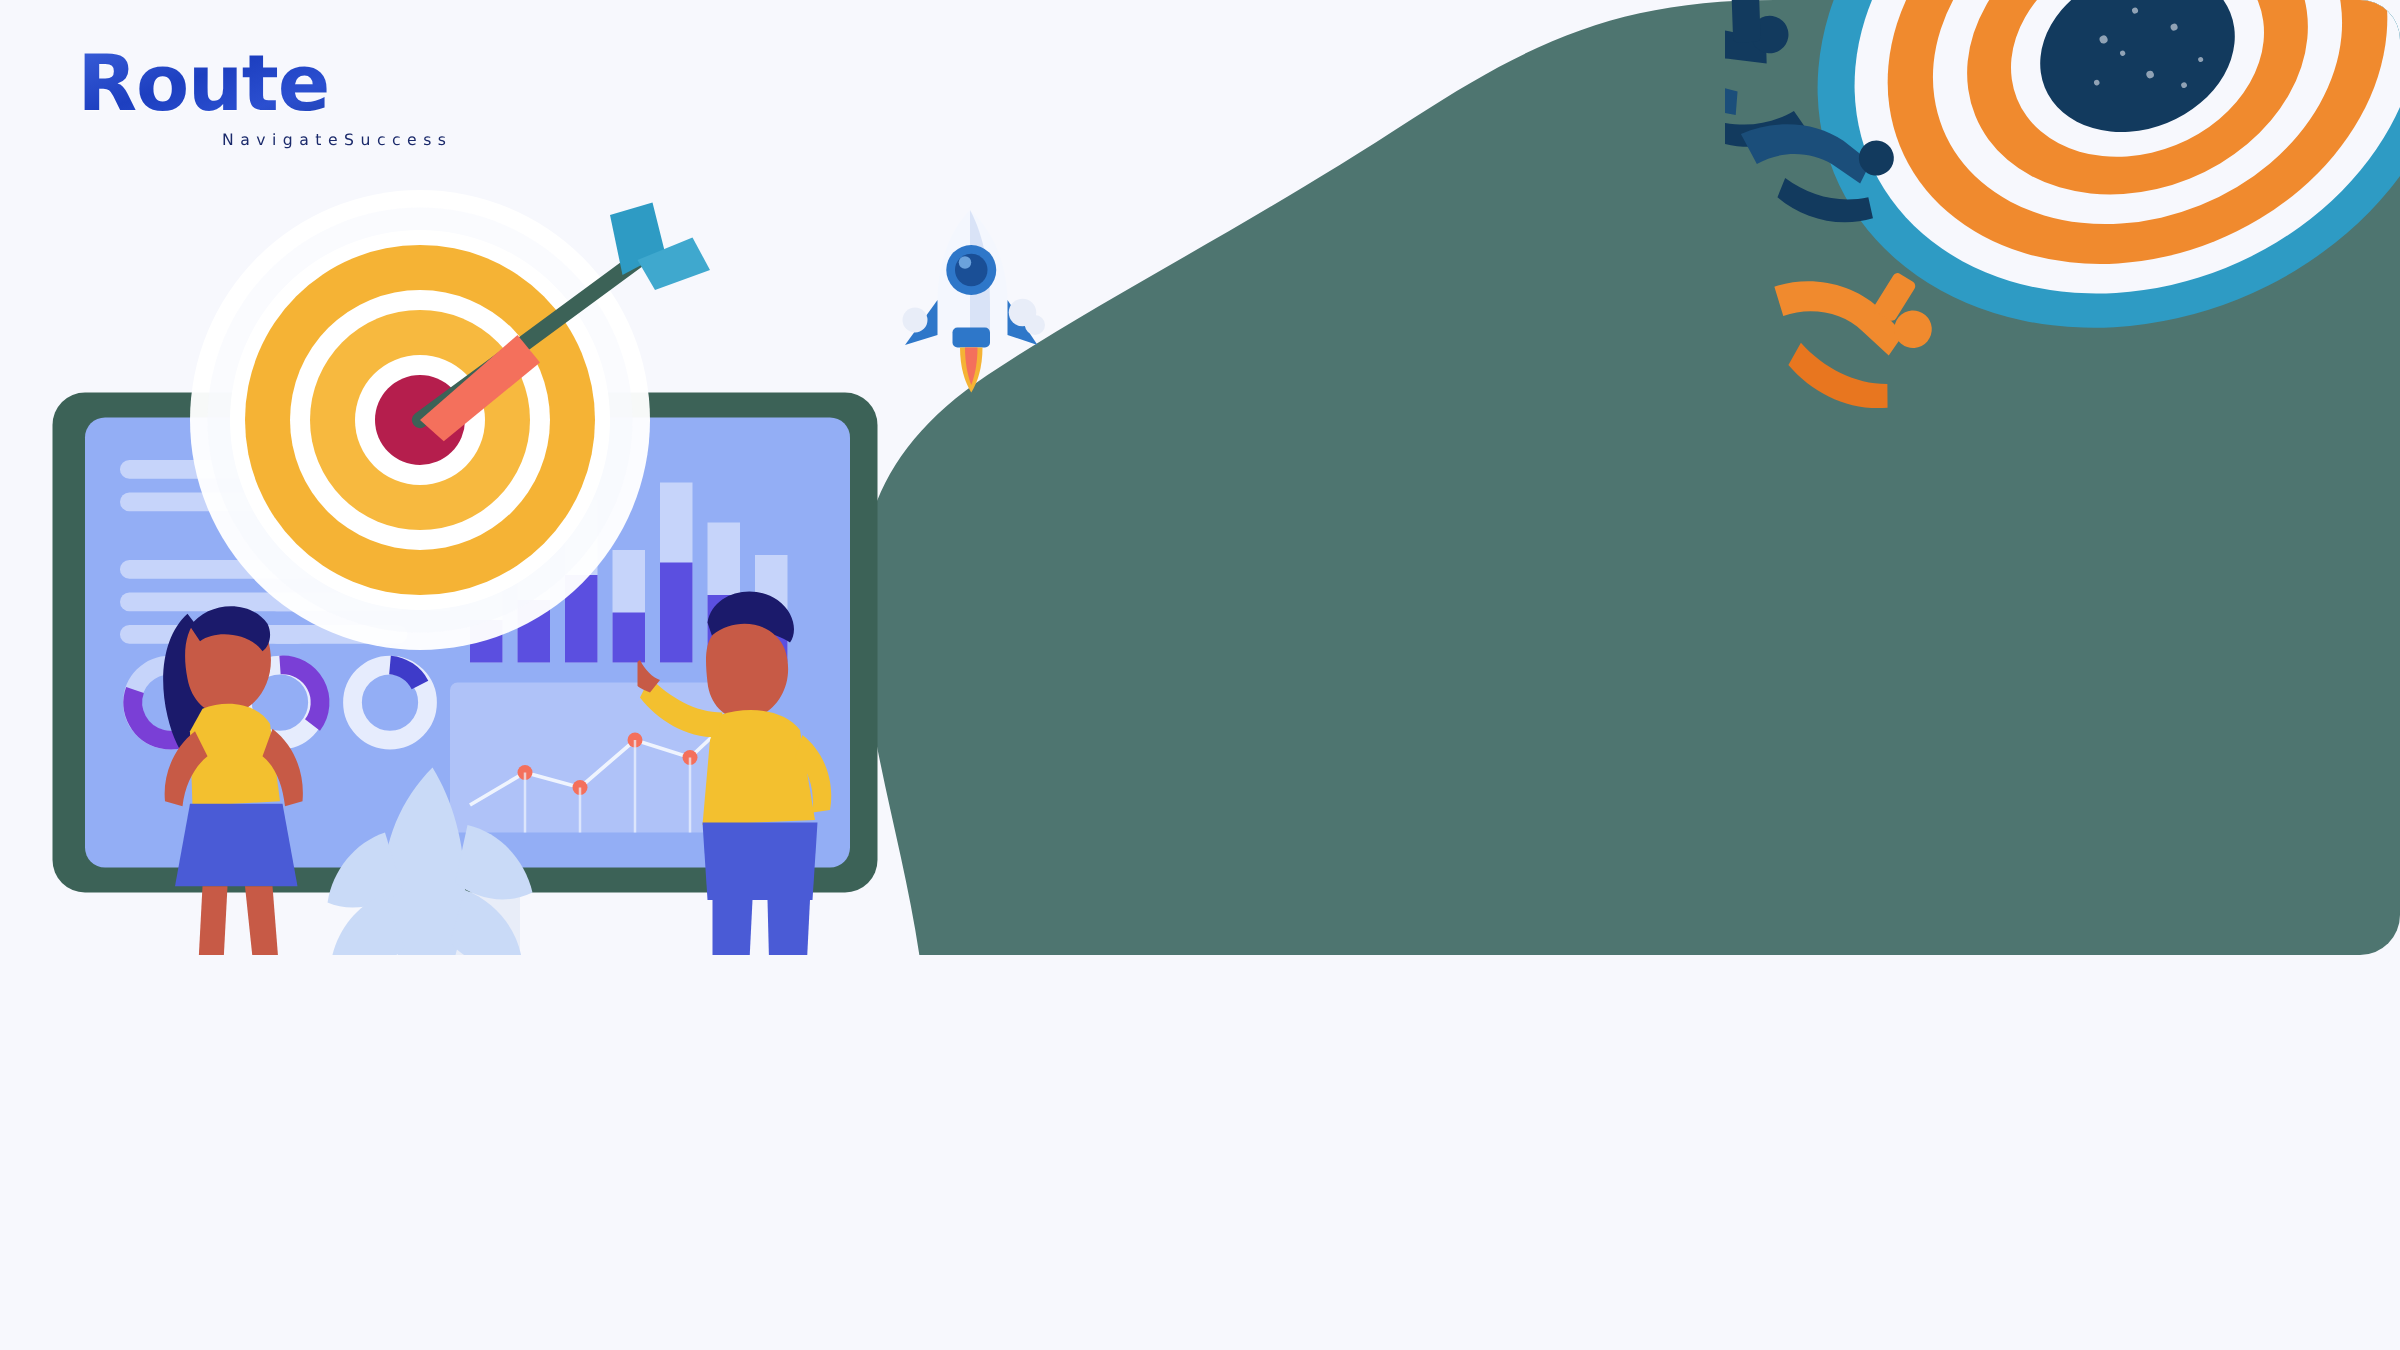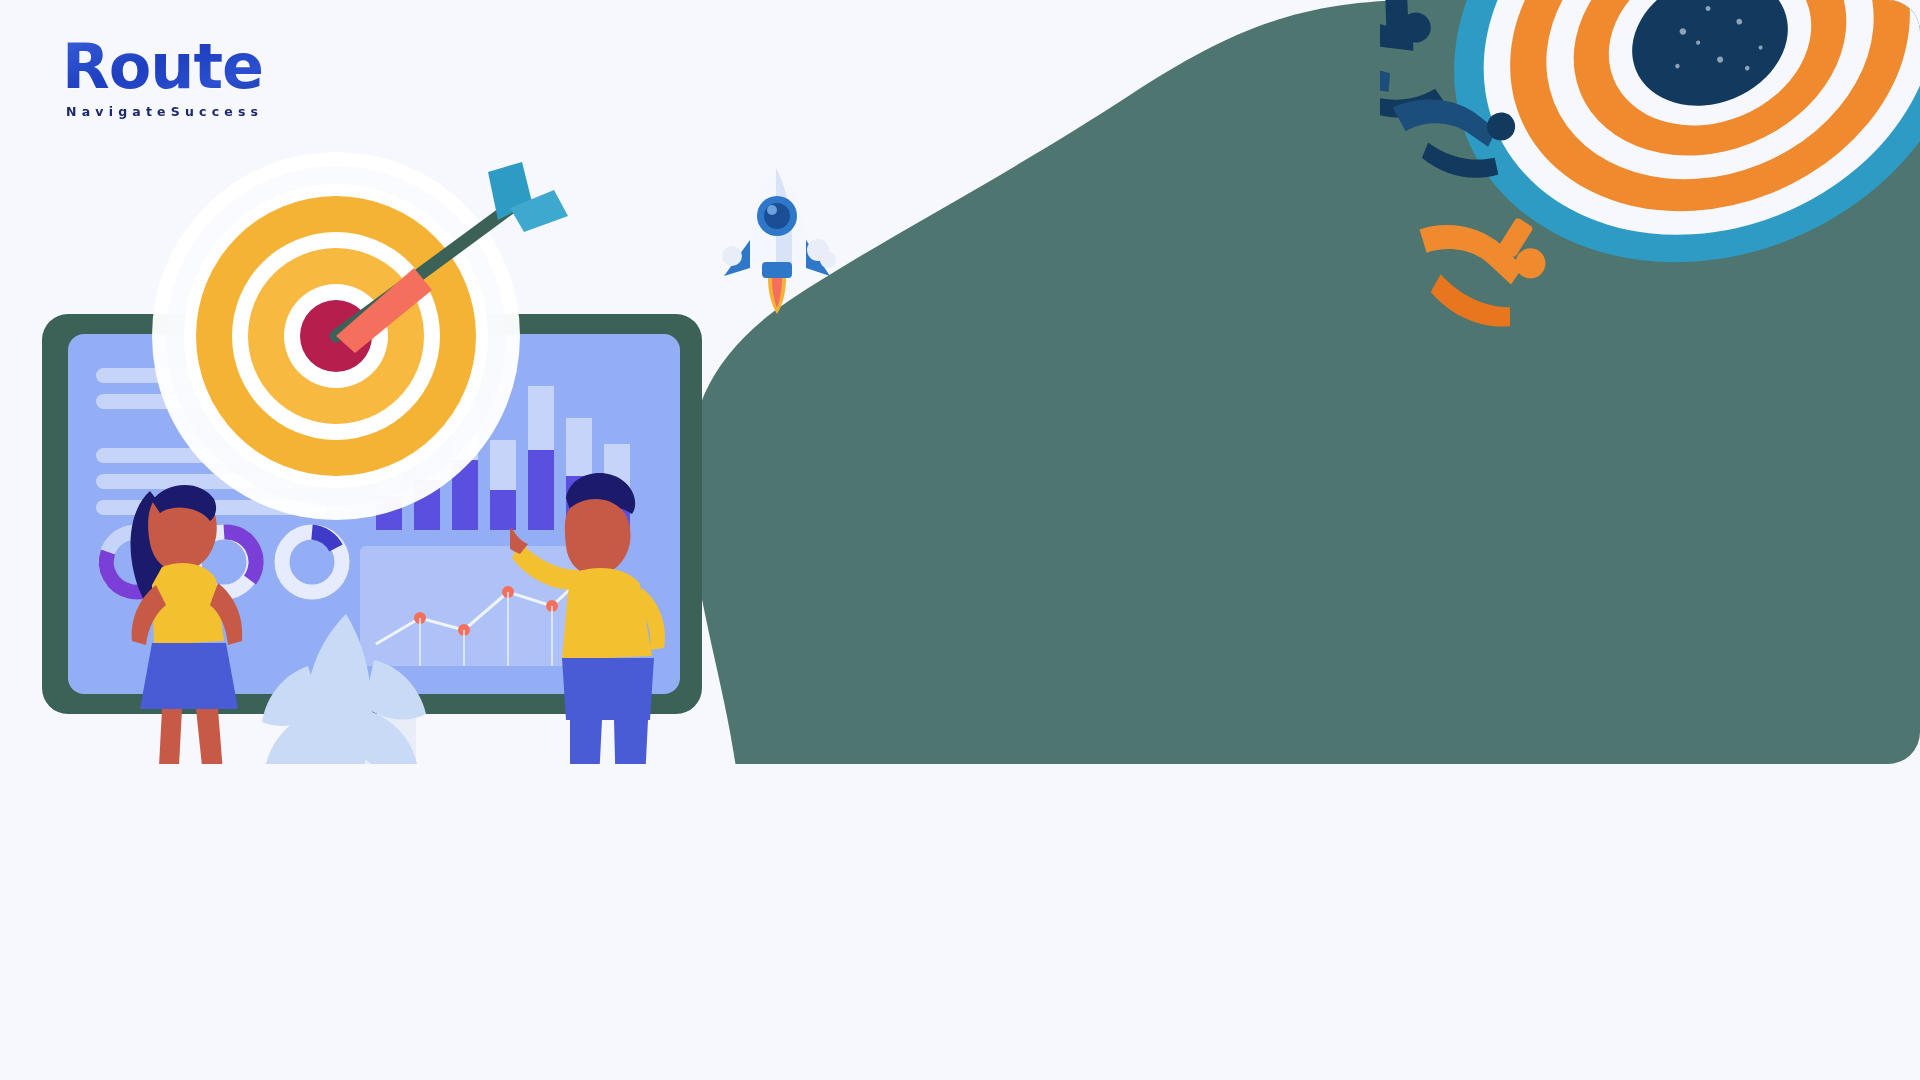--- a/index.html
+++ b/index.html
@@ -19,22 +19,22 @@
     font-size:62px;font-weight:bold;letter-spacing:-1px;line-height:1;
     font-family:"DejaVu Sans",sans-serif;
     background:linear-gradient(160deg,#3a5fd9 0%,#1d3fc0 35%,#2b4fd0 60%,#12308f 100%);
     -webkit-background-clip:text;background-clip:text;color:transparent;
     -webkit-text-fill-color:transparent;
     filter:drop-shadow(0 1px 0 rgba(255,255,255,.6));
     white-space:nowrap;
   }
   #logo-tagline{
     margin-top:6px;margin-left:4px;
-    font-size:12.5px;font-weight:bold;letter-spacing:5.2px;
-    color:#1b2a6b;font-family:"DejaVu Sans",sans-serif;white-space:nowrap;
+    font-size:12.5px;font-weight:normal;letter-spacing:5.2px;
+    color:#1b2a6b;font-family:"DejaVu Sans",sans-serif;white-space:nowrap;text-align:right;
   }
 
   
   #headline{
     left:905px;top:430px;width:930px;
     text-align:right;direction:rtl;
     font-family:"DejaVu Sans","Liberation Sans",sans-serif;
     font-weight:bold;font-size:59px;line-height:1.47;
     letter-spacing:0px;
   }

